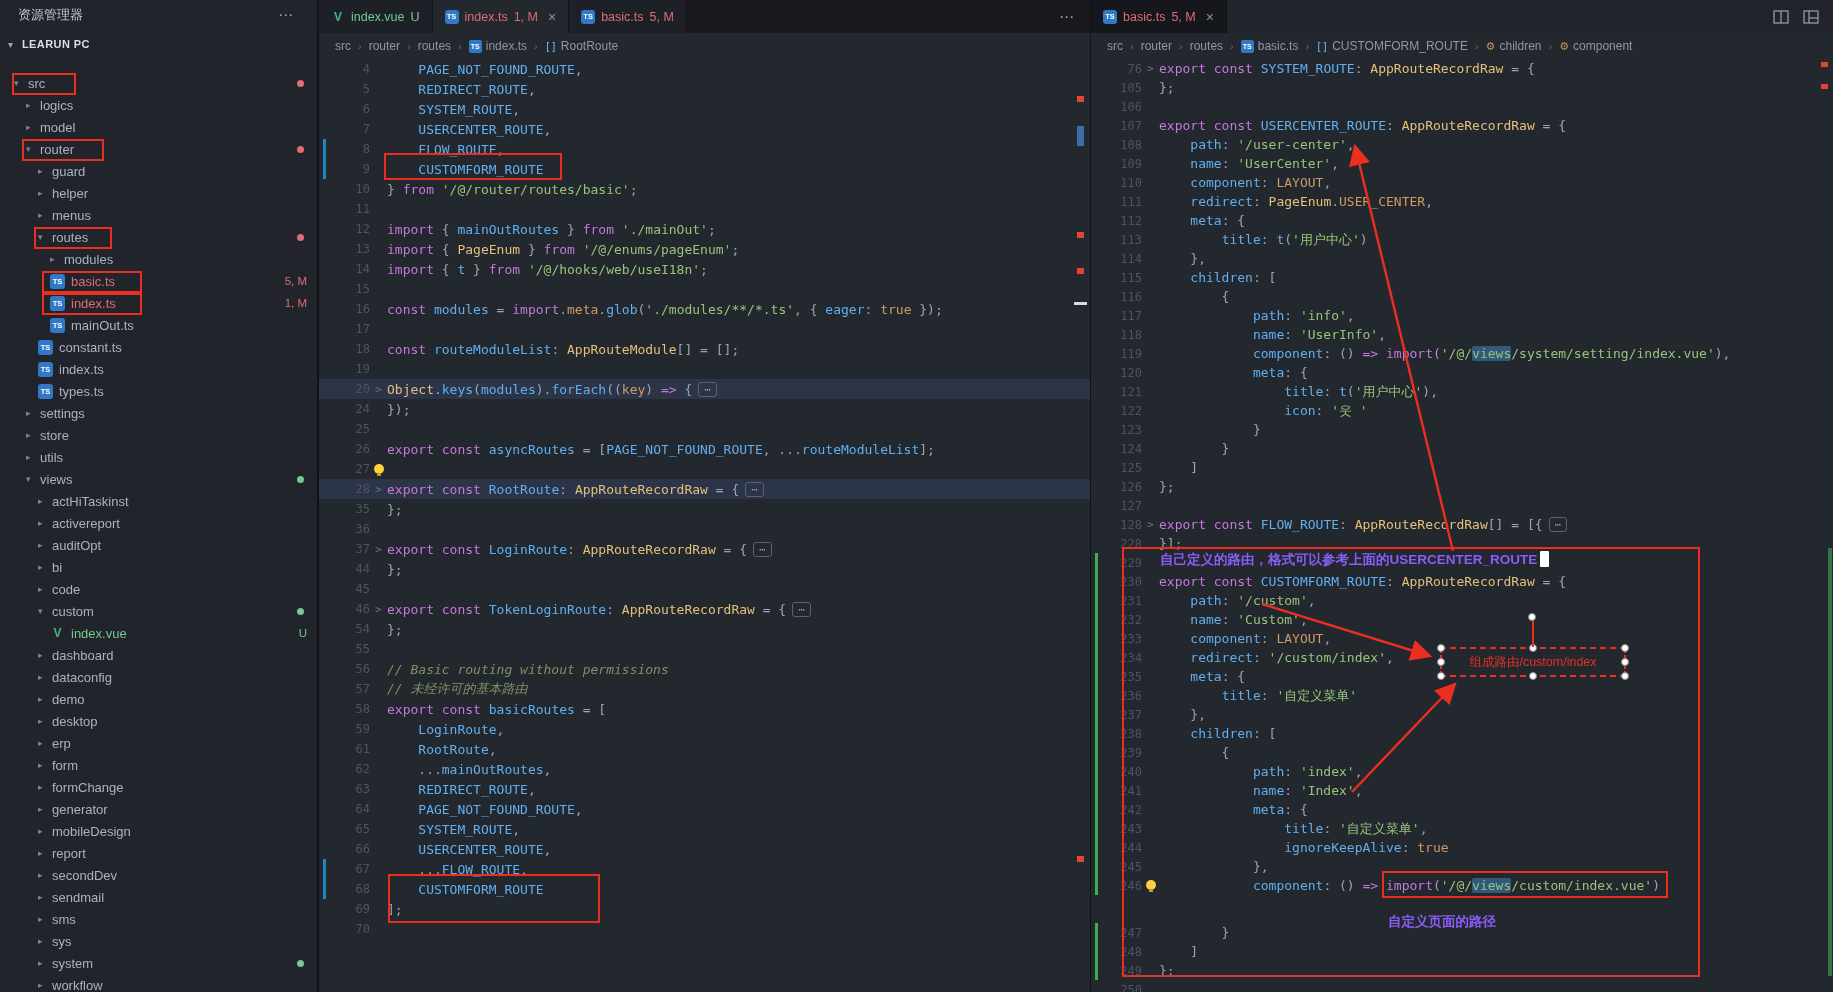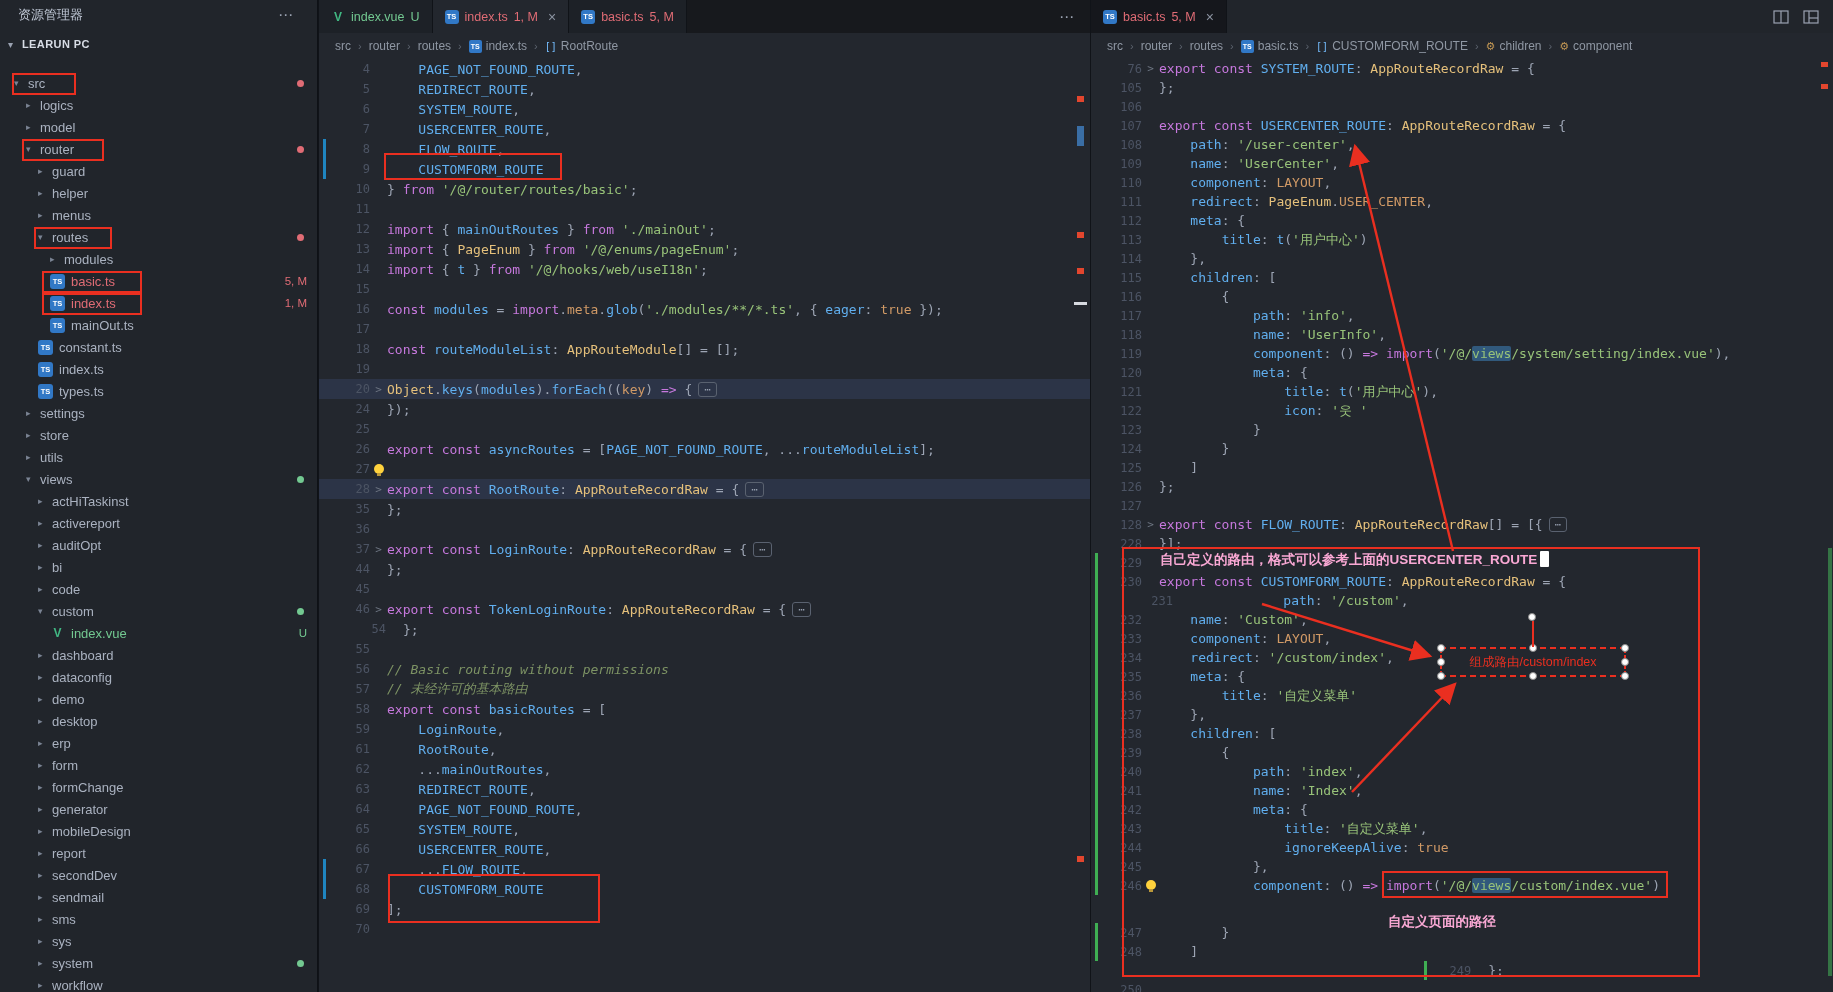--- a/index.html
+++ b/index.html
@@ -95,21 +95,21 @@
   
   .rmark { position:absolute; pointer-events:none; }
 
   
   #ann { position:absolute; inset:0; pointer-events:none; z-index:50; }
   .abox { position:absolute; border:2px solid #ea2f20; }
   .adash { position:absolute; border:2px dashed #ea2f20; display:flex; align-items:center;
     justify-content:center; color:#ea2f20; font-size:12.5px; background:rgba(35,39,46,.25); }
   .ahandle { position:absolute; width:8px; height:8px; background:#fff;
     border:1px solid #8a8a8a; border-radius:50%; }
-  .atext { position:absolute; color:#f9a8d4; font-size:13.5px; font-weight:600;
+  .atext { position:absolute; color:#8b5cf6; font-size:13.5px; font-weight:600;
     white-space:nowrap; }
   .acaret { display:inline-block; width:9px; height:16px; background:#fff;
     vertical-align:-3px; margin-left:3px; border-radius:1px; }
   #arrows { position:absolute; left:0; top:0; }
   #arrows line { stroke:#ea2f20; stroke-width:2.4; }
 </style>
 </head>
 <body>
 
 <div id="app">
@@ -511,21 +511,21 @@
           <span class="ln">45</span>
           <span class="chv"></span>
           <span class="txt"></span>
         </div>
         <div class="cl" style="height: 20px;">
           <span class="gbar"></span>
           <span class="ln">46</span>
           <span class="chv">&gt;</span>
           <span class="txt"><span class="tk-k">export</span><span class="tk-p"> </span><span class="tk-k">const</span><span class="tk-p"> </span><span class="tk-v">TokenLoginRoute</span><span class="tk-p">: </span><span class="tk-t">AppRouteRecordRaw</span><span class="tk-p"> = {</span><span class="tk-f">⋯</span></span>
         </div>
-        <div class="cl" style="height: 20px; padding-left: 16px;">
+        <div class="cl" style="height: 20px;">
           <span class="gbar"></span>
           <span class="ln">54</span>
           <span class="chv"></span>
           <span class="txt"><span class="tk-p">};</span></span>
         </div>
         <div class="cl" style="height: 20px;">
           <span class="gbar"></span>
           <span class="ln">55</span>
           <span class="chv"></span>
           <span class="txt"></span>
@@ -845,21 +845,21 @@
           <span class="ln">229</span>
           <span class="chv"></span>
           <span class="txt"></span>
         </div>
         <div class="cl" style="height: 19px;">
           <span class="gbar g-add"></span>
           <span class="ln">230</span>
           <span class="chv"></span>
           <span class="txt"><span class="tk-k">export</span><span class="tk-p"> </span><span class="tk-k">const</span><span class="tk-p"> </span><span class="tk-v">CUSTOMFORM_ROUTE</span><span class="tk-p">: </span><span class="tk-t">AppRouteRecordRaw</span><span class="tk-p"> = {</span></span>
         </div>
-        <div class="cl" style="height: 19px; gap: 31px;">
+        <div class="cl" style="height: 19px;">
           <span class="gbar g-add"></span>
           <span class="ln">231</span>
           <span class="chv"></span>
           <span class="txt"><span class="tk-p">    </span><span class="tk-v">path</span><span class="tk-p">: </span><span class="tk-s">'/custom'</span><span class="tk-p">,</span></span>
         </div>
         <div class="cl" style="height: 19px;">
           <span class="gbar g-add"></span>
           <span class="ln">232</span>
           <span class="chv"></span>
           <span class="txt"><span class="tk-p">    </span><span class="tk-v">name</span><span class="tk-p">: </span><span class="tk-s">'Custom'</span><span class="tk-p">,</span></span>
@@ -953,21 +953,21 @@
           <span class="ln">247</span>
           <span class="chv"></span>
           <span class="txt"><span class="tk-p">        }</span></span>
         </div>
         <div class="cl" style="height: 19px;">
           <span class="gbar g-add"></span>
           <span class="ln">248</span>
           <span class="chv"></span>
           <span class="txt"><span class="tk-p">    ]</span></span>
         </div>
-        <div class="cl" style="height: 19px; justify-content: center;">
+        <div class="cl" style="height: 19px;">
           <span class="gbar g-add"></span>
           <span class="ln">249</span>
           <span class="chv"></span>
           <span class="txt"><span class="tk-p">};</span></span>
         </div>
         <div class="cl" style="height: 19px;">
           <span class="gbar"></span>
           <span class="ln">250</span>
           <span class="chv"></span>
           <span class="txt"></span>

